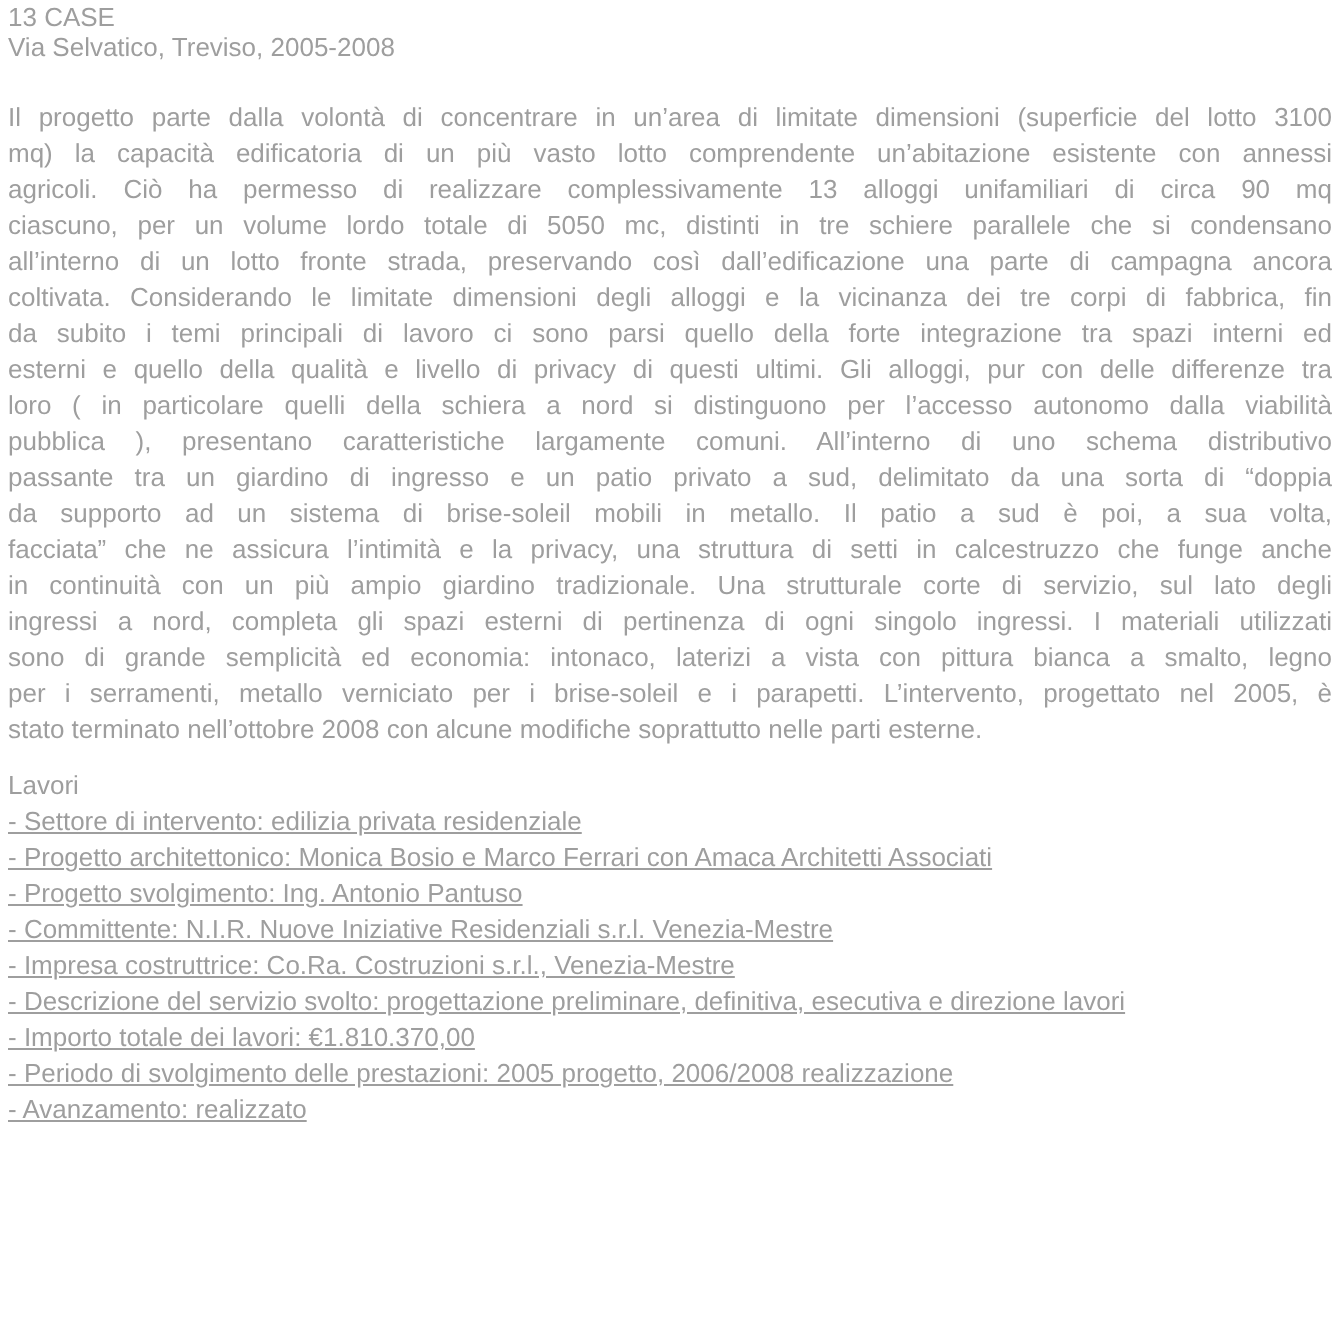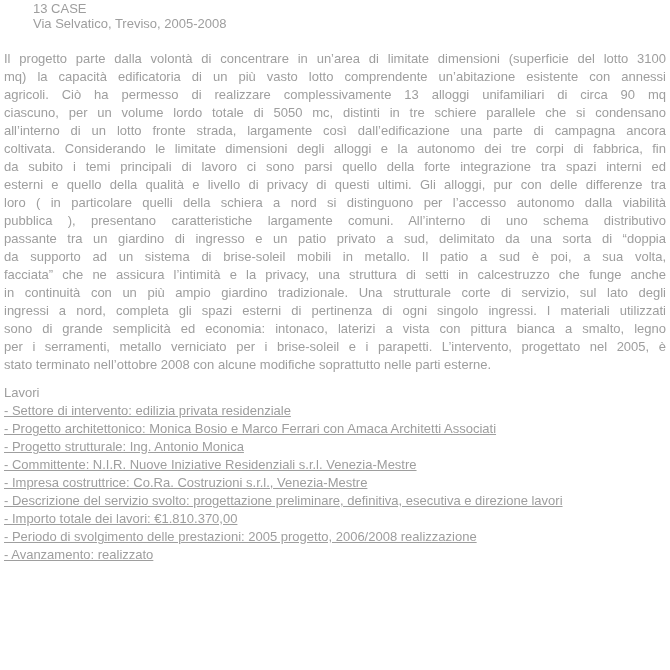--- a/index.html
+++ b/index.html
@@ -17,21 +17,20 @@
     width: 670px;
     height: 670px;
     padding: 1px 4px 0 4px;
     color: var(--text-color, #9e9e9e);
     font-family: "Liberation Sans", sans-serif;
     font-size: 13px;
     font-weight: 400;
   }
   .header {
     line-height: 15px;
-    margin-left: 29px;
   }
   .description {
     margin-top: 19px;
     line-height: 18px;
   }
   .description > div {
     text-align: justify;
     text-align-last: justify;
   }
   .description > div.last {
@@ -54,42 +53,42 @@
   <div class="header">
     <div>13 CASE</div>
     <div>Via Selvatico, Treviso, 2005-2008</div>
   </div>
 
   <div class="description">
       <div>Il progetto parte dalla volontà di concentrare in un’area di limitate dimensioni (superficie del lotto 3100</div>
       <div>mq) la capacità edificatoria di un più vasto lotto comprendente un’abitazione esistente con annessi</div>
       <div>agricoli. Ciò ha permesso di realizzare complessivamente 13 alloggi unifamiliari di circa 90 mq</div>
       <div>ciascuno, per un volume lordo totale di 5050 mc, distinti in tre schiere parallele che si condensano</div>
-      <div>all’interno di un lotto fronte strada, largamente così dall’edificazione una parte di campagna ancora</div>
-      <div>coltivata. Considerando le limitate dimensioni degli alloggi e la autonomo dei tre corpi di fabbrica, fin</div>
+      <div>all’interno di un lotto fronte strada, preservando così dall’edificazione una parte di campagna ancora</div>
+      <div>coltivata. Considerando le limitate dimensioni degli alloggi e la vicinanza dei tre corpi di fabbrica, fin</div>
       <div>da subito i temi principali di lavoro ci sono parsi quello della forte integrazione tra spazi interni ed</div>
       <div>esterni e quello della qualità e livello di privacy di questi ultimi. Gli alloggi, pur con delle differenze tra</div>
       <div>loro ( in particolare quelli della schiera a nord si distinguono per l’accesso autonomo dalla viabilità</div>
       <div>pubblica ), presentano caratteristiche largamente comuni. All’interno di uno schema distributivo</div>
       <div>passante tra un giardino di ingresso e un patio privato a sud, delimitato da una sorta di “doppia</div>
       <div>da supporto ad un sistema di brise-soleil mobili in metallo. Il patio a sud è poi, a sua volta,</div>
       <div>facciata” che ne assicura l’intimità e la privacy, una struttura di setti in calcestruzzo che funge anche</div>
       <div>in continuità con un più ampio giardino tradizionale. Una strutturale corte di servizio, sul lato degli</div>
       <div>ingressi a nord, completa gli spazi esterni di pertinenza di ogni singolo ingressi. I materiali utilizzati</div>
       <div>sono di grande semplicità ed economia: intonaco, laterizi a vista con pittura bianca a smalto, legno</div>
       <div>per i serramenti, metallo verniciato per i brise-soleil e i parapetti. L’intervento, progettato nel 2005, è</div>
       <div class="last">stato terminato nell’ottobre 2008 con alcune modifiche soprattutto nelle parti esterne.</div>
     </div>
 
   <div class="credits">
     <div>Lavori</div>
     <div class="credits-list">
         <div>- Settore di intervento: edilizia privata residenziale</div>
         <div>- Progetto architettonico: Monica Bosio e Marco Ferrari con Amaca Architetti Associati</div>
-        <div>- Progetto strutturale: Ing. Antonio Monica</div>
+        <div>- Progetto svolgimento: Ing. Antonio Pantuso</div>
         <div>- Committente: N.I.R. Nuove Iniziative Residenziali s.r.l. Venezia-Mestre</div>
         <div>- Impresa costruttrice: Co.Ra. Costruzioni s.r.l., Venezia-Mestre</div>
         <div>- Descrizione del servizio svolto: progettazione preliminare, definitiva, esecutiva e direzione lavori</div>
         <div>- Importo totale dei lavori: €1.810.370,00</div>
         <div>- Periodo di svolgimento delle prestazioni: 2005 progetto, 2006/2008 realizzazione</div>
         <div class="last">- Avanzamento: realizzato</div>
       </div>
   </div>
 </div>
 

